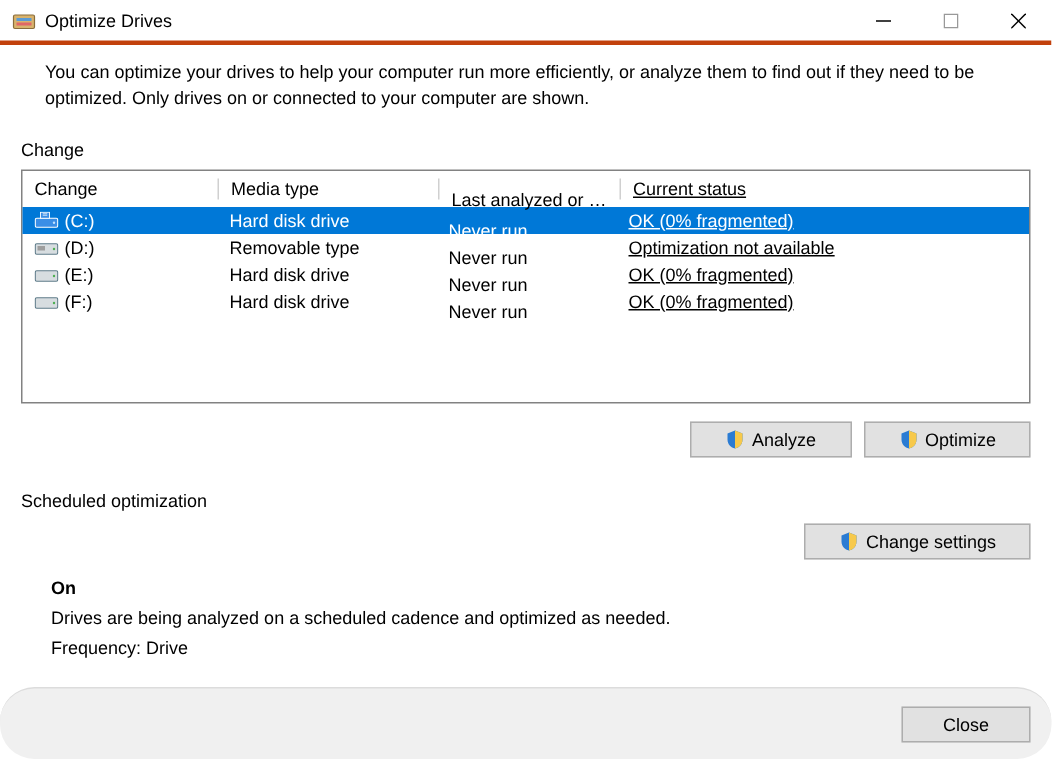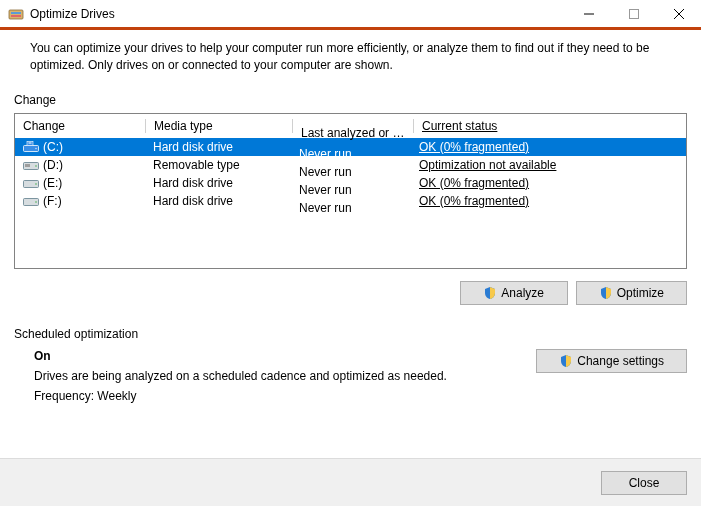--- a/index.html
+++ b/index.html
@@ -120,32 +120,34 @@
     display: flex;
     margin-top: 8px;
   }
   .sched-text {
     flex: 1;
     padding-left: 20px;
   }
   .sched-text .on {
     font-weight: 600;
     margin-bottom: 6px;
+    margin-top: 36px;
   }
   .sched-text .line { margin-bottom: 6px; }
   .footer {
     position: absolute;
     bottom: 0; left: 0; right: 0;
     height: 48px;
     background: #f0f0f0;
     border-top: 1px solid #dcdcdc;
     display: flex;
     align-items: center;
     justify-content: flex-end;
     padding: 0 14px;
+    border-radius: 23px;
   }
   .footer button.win { min-width: 86px; }
 </style>
 </head>
 <body>
 
 <div class="titlebar">
   <span class="app-icon">
     <svg width="16" height="16" viewBox="0 0 16 16">
       <rect x="1" y="4" width="14" height="9" rx="1" fill="#d9b36c" stroke="#8a6d3b" stroke-width="0.8"></rect>
@@ -272,21 +274,21 @@
       <span>Optimize</span>
     </button>
   </div>
 
   <div class="sched-area">
     <div class="section-label">Scheduled optimization</div>
     <div class="sched-body">
       <div class="sched-text">
         <div class="on">On</div>
         <div class="line">Drives are being analyzed on a scheduled cadence and optimized as needed.</div>
-        <div class="line">Frequency: Weekly</div>
+        <div class="line">Frequency: Drive</div>
       </div>
       <div>
         <button class="win" style="min-width:130px">
           <span class="shield">
             <svg width="14" height="14" viewBox="0 0 14 14">
               <path d="M7 1 L12 3 V7 C12 10 9.8 12.5 7 13 C4.2 12.5 2 10 2 7 V3 Z" fill="#2b7cd3"></path>
               <path d="M7 1 L12 3 V7 C12 10 9.8 12.5 7 13 V1 Z" fill="#f7c94b"></path>
             </svg>
           </span>
           <span>Change settings</span>

